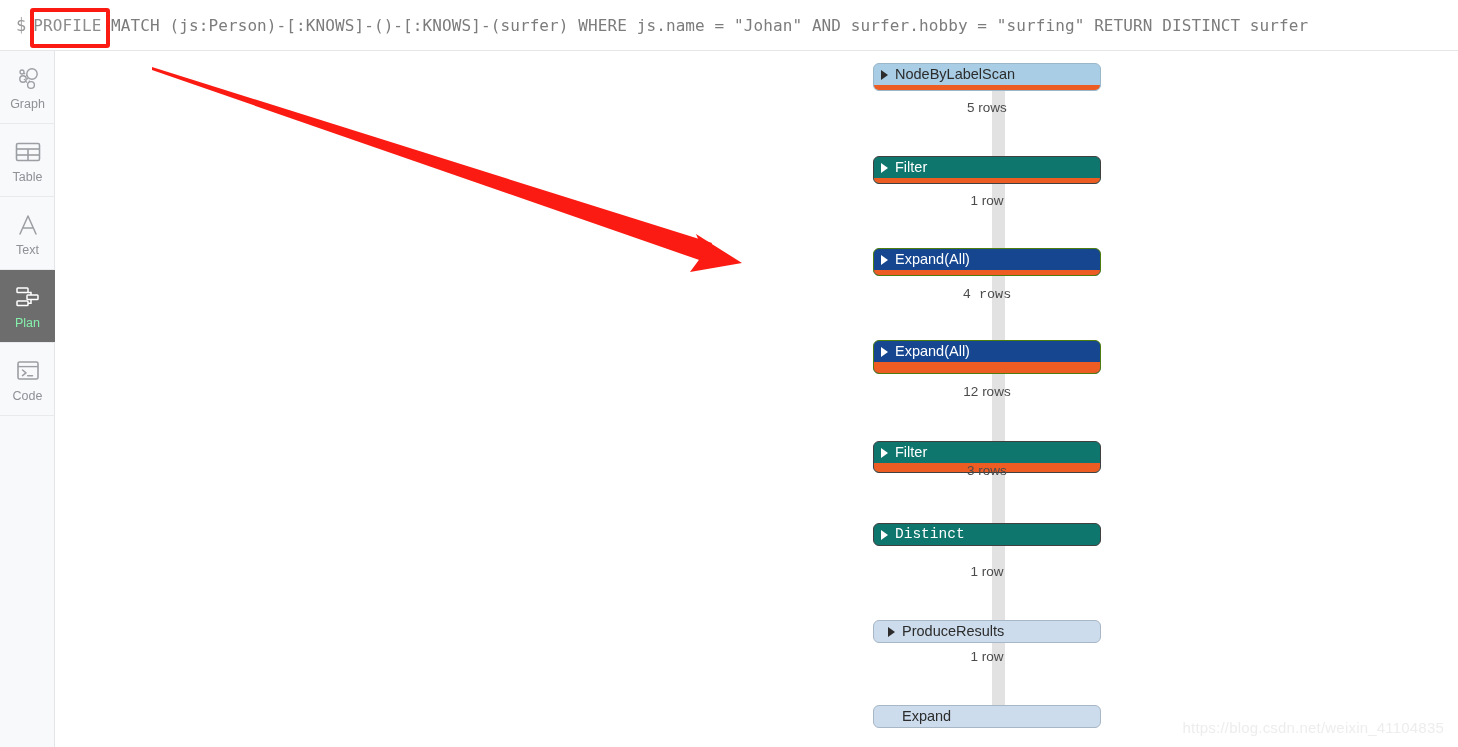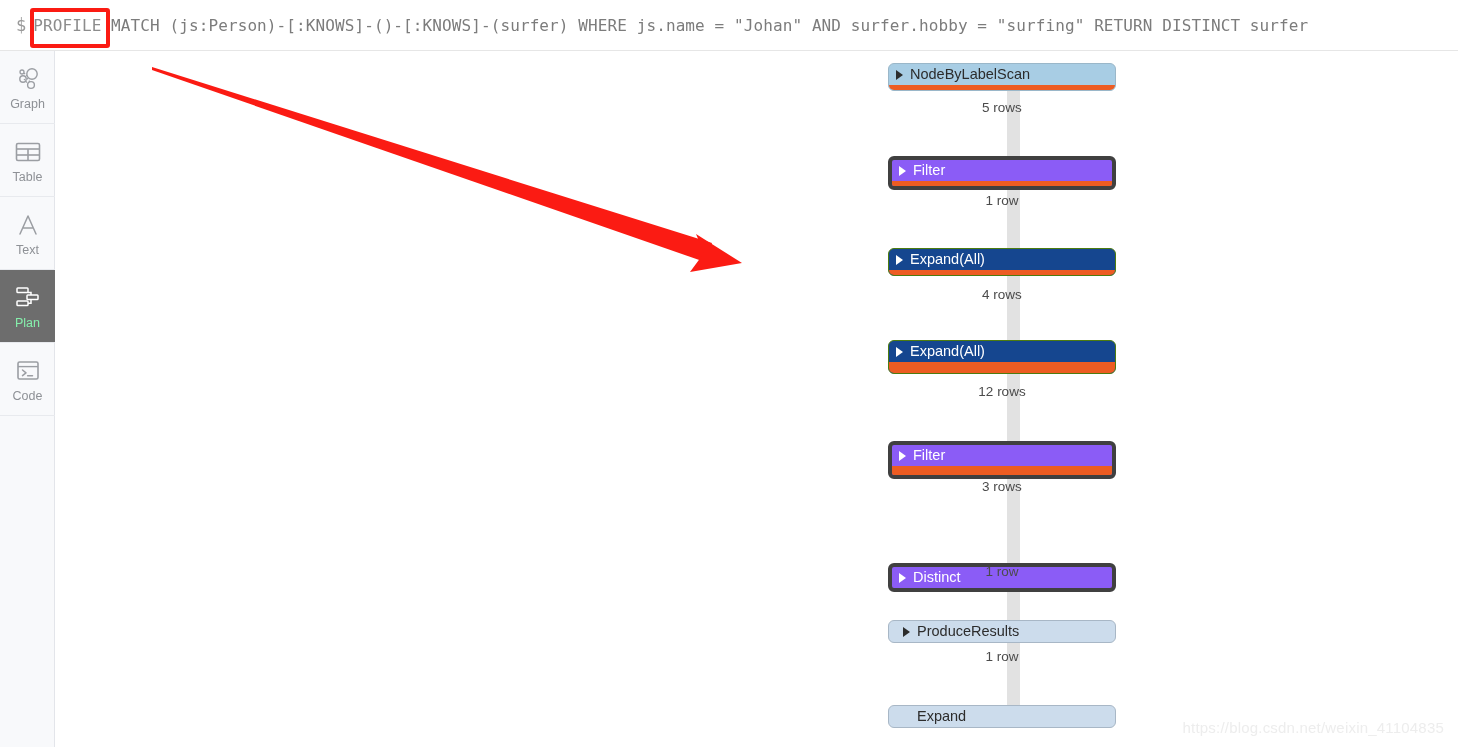--- a/index.html
+++ b/index.html
@@ -92,21 +92,20 @@
   .side-item.active svg { stroke: #ffffff; fill: none; }
   .side-item svg { stroke: #9b9ea3; fill: none; }
 
   
   #plan-canvas {
     position: absolute;
     left: 56px; top: 51px;
     width: 1193px; height: 696px;
     background: #ffffff;
     overflow: hidden;
-    margin-left: 15px;
   }
 
   
   .rail {
     position: absolute;
     left: 936px;
     width: 13px;
     background: #e2e2e2;
   }
 
@@ -131,21 +130,21 @@
     width: 0; height: 0;
     border-left: 7px solid currentColor;
     border-top: 5px solid transparent;
     border-bottom: 5px solid transparent;
     margin-right: 7px;
   }
   .op-bar { width: 100%; background: #ed5c22; }
 
   
   .op-light { background: #a8cde4; border: 1px solid #9ab7c9; color: #2c2c2c; }
-  .op-mid   { background: #8b5cf6; border: 4px solid #404040; color: #ffffff; text-align: center; }
+  .op-mid   { background: #0f766e; border: 1px solid #404040; color: #ffffff; text-align: center; }
   .op-dark  { background: #15468f; border: 1px solid #4d7c0f; color: #ffffff; }
   .op-pale  { background: #ccdcec; border: 1px solid #a8b7c6; color: #2c2c2c; padding-left: 7px; }
 
   .row-label {
     position: absolute;
     width: 228px;
     left: 817px;
     text-align: center;
     font-size: 13.5px;
     color: #4b4b4b;
@@ -262,41 +261,41 @@
     </div>
     <div class="row-label" style="top:142px;">1 row</div>
 
     <div class="op-box op-dark" style="top:197px;">
       <div class="op-head">
         <span class="op-tri"></span>
         <span>Expand(All)</span>
       </div>
       <div class="op-bar" style="height:5px;"></div>
     </div>
-    <div class="row-label" style="top:236px;">4 rows</div>
+    <div class="row-label" style="top:236px;font-family:Liberation Mono, monospace;">4 rows</div>
 
     <div class="op-box op-dark" style="top:289px;">
       <div class="op-head">
         <span class="op-tri"></span>
         <span>Expand(All)</span>
       </div>
       <div class="op-bar" style="height:11px;"></div>
     </div>
     <div class="row-label" style="top:333px;">12 rows</div>
 
     <div class="op-box op-mid" style="top:390px;">
       <div class="op-head">
         <span class="op-tri"></span>
         <span>Filter</span>
       </div>
       <div class="op-bar" style="height:9px;"></div>
     </div>
-    <div class="row-label" style="top:428px;">3 rows</div>
-
-    <div class="op-box op-mid" style="top:512px;">
+    <div class="row-label" style="top:412px;">3 rows</div>
+
+    <div class="op-box op-mid" style="top:472px;font-family:Liberation Mono, monospace;">
       <div class="op-head">
         <span class="op-tri"></span>
         <span>Distinct</span>
       </div>
     </div>
     <div class="row-label" style="top:513px;">1 row</div>
 
     <div class="op-box op-pale" style="top:569px;">
       <div class="op-head">
         <span class="op-tri"></span>

